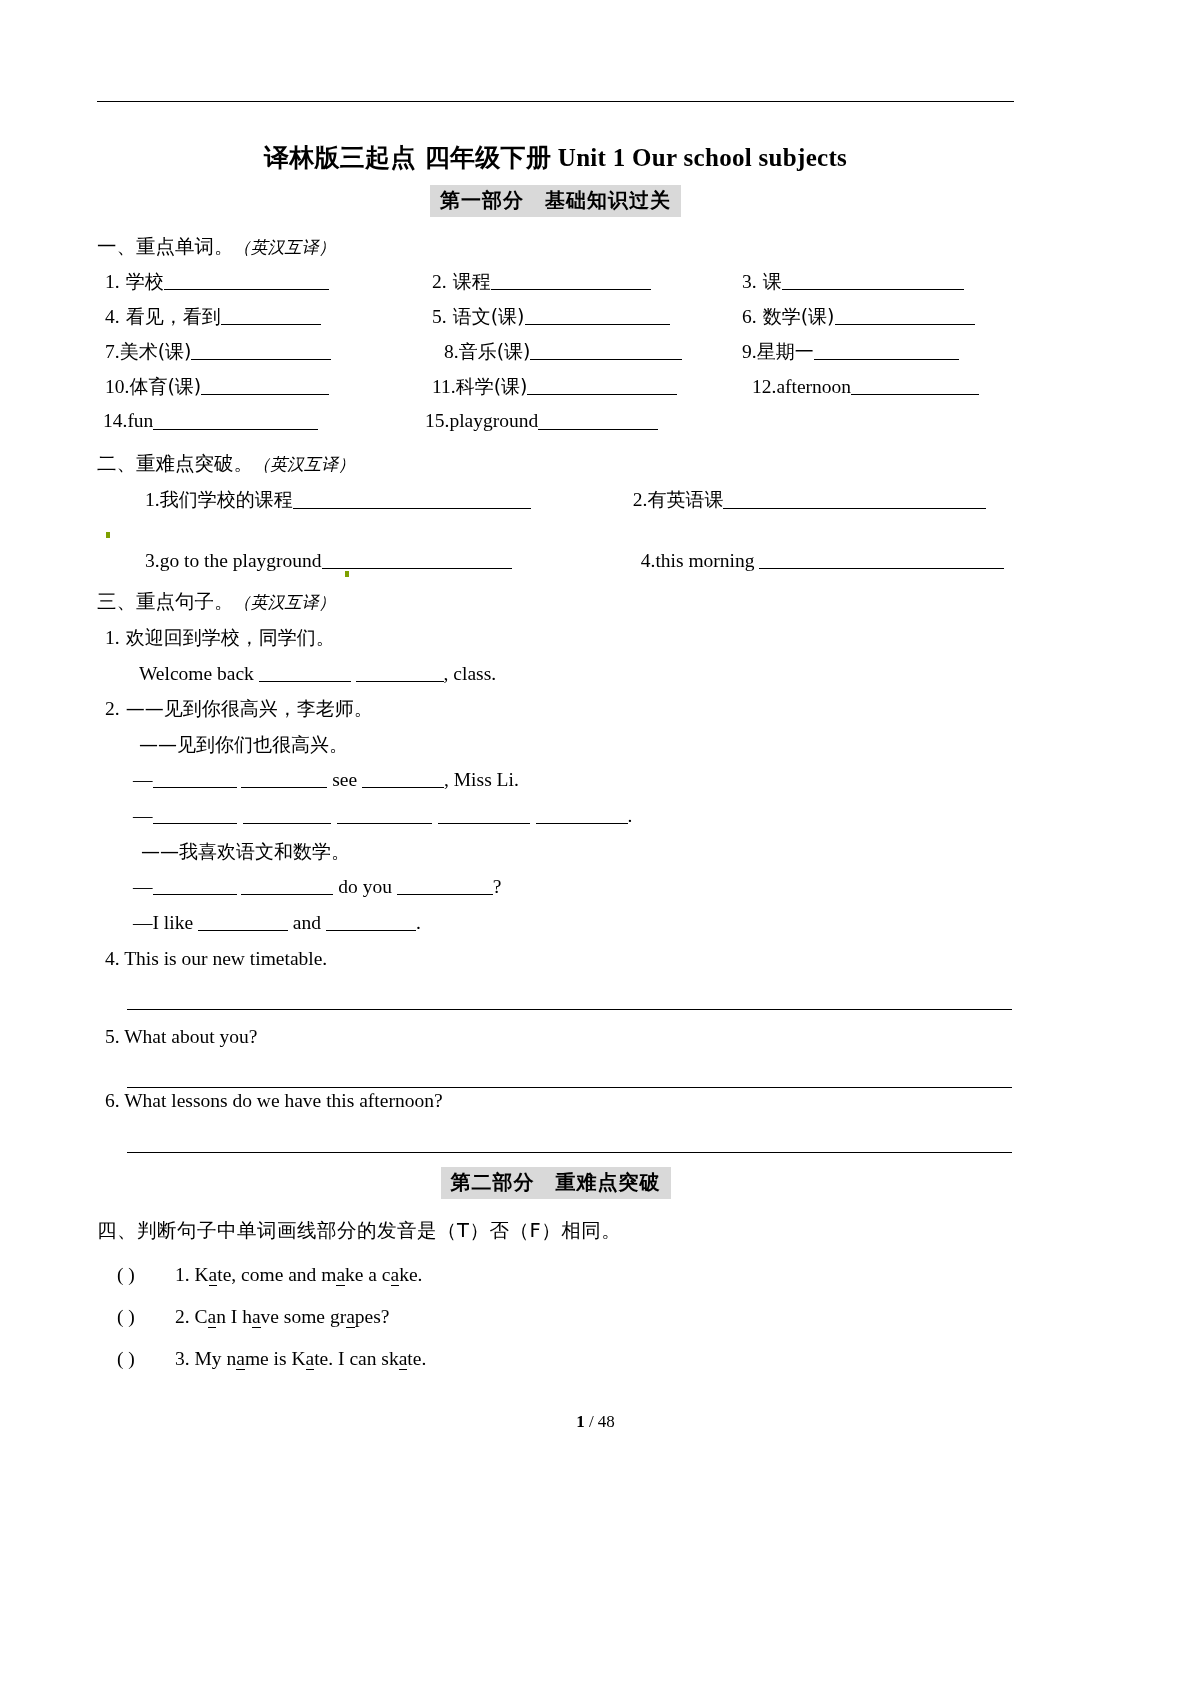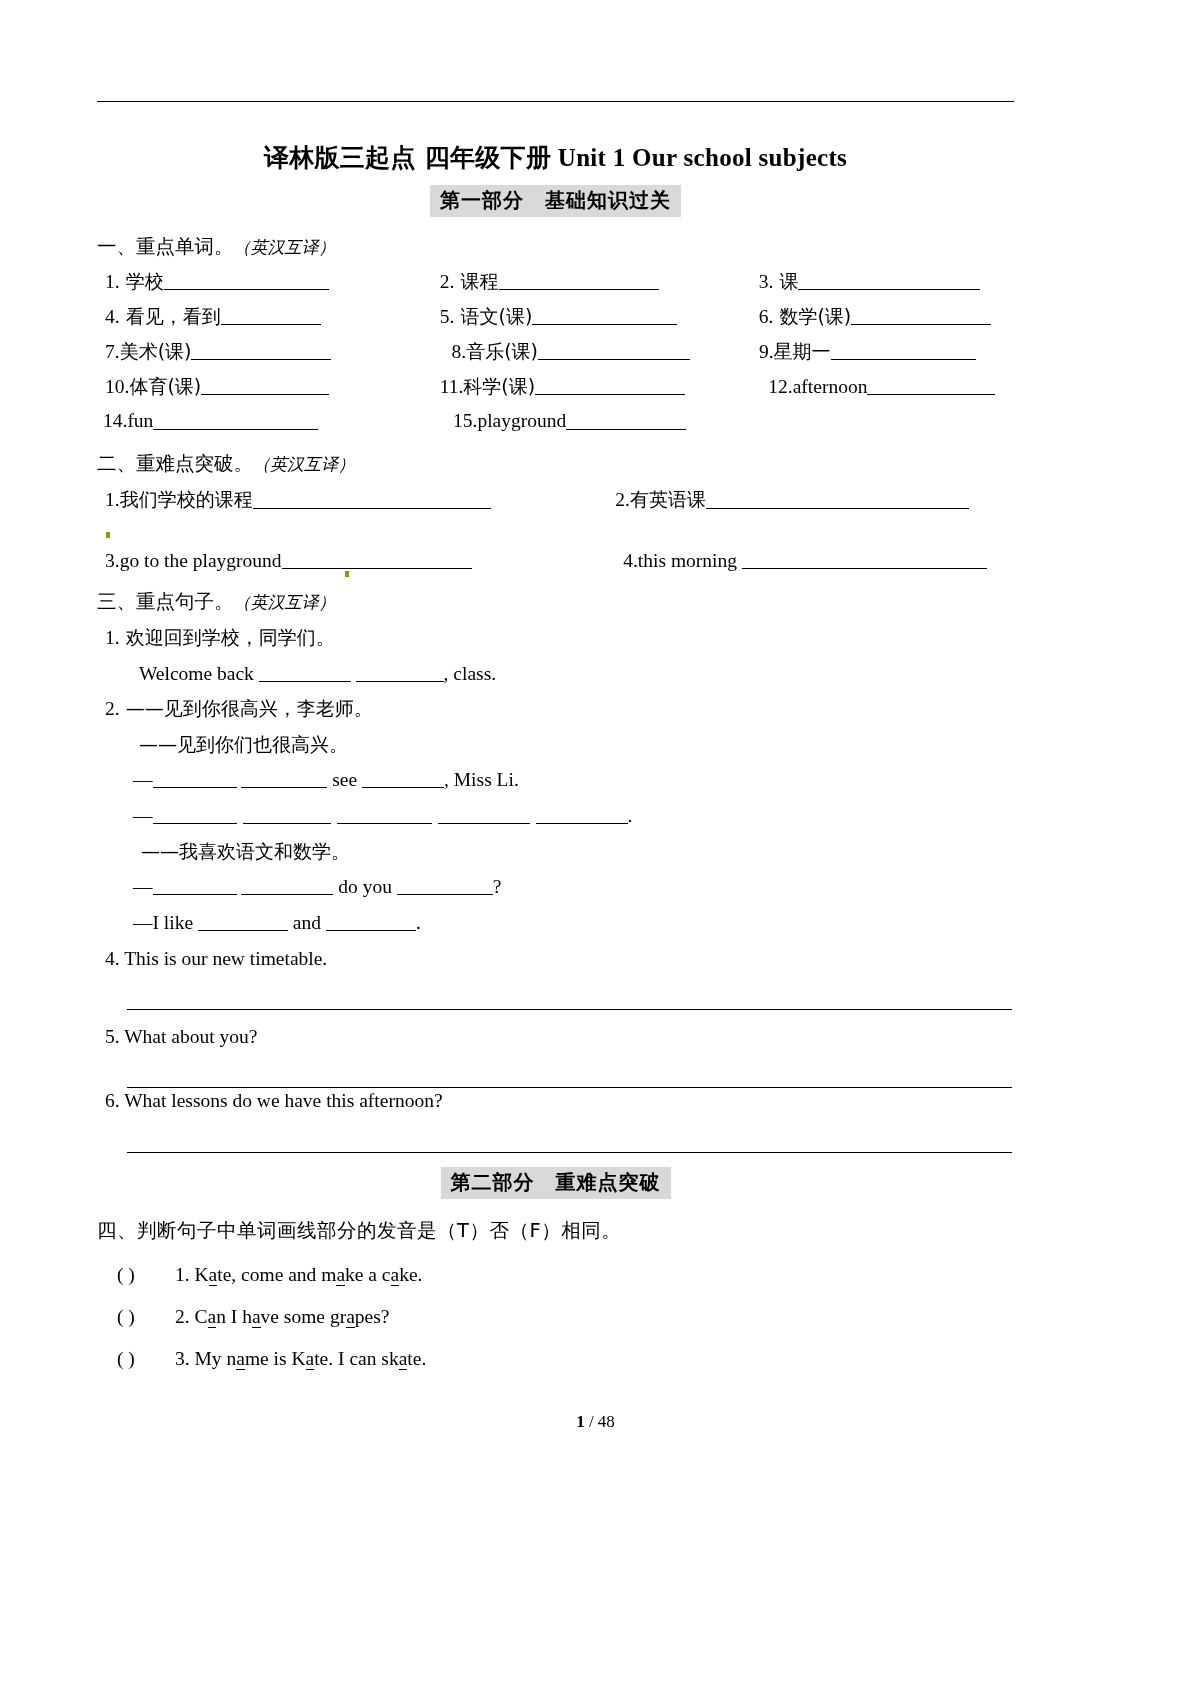--- a/index.html
+++ b/index.html
@@ -70,21 +70,20 @@
   .sec-head .paren {
     font-family: "Liberation Serif", serif;
     font-style: italic;
     font-size: 17px;
   }
   .row3 {
     display: flex;
     margin-top: 9px;
     font-size: 19.5px;
     line-height: 1.25;
-    gap: 28px;
   }
   .row3 > div {
     box-sizing: border-box;
   }
   .c1 { width: 335px; padding-left: 8px; }
   .c2 { width: 310px; }
   .c3 { width: 272px; }
   .cn-t {
     font-family: "DejaVu Sans", "Liberation Sans", sans-serif;
     font-size: 19px;
@@ -98,21 +97,21 @@
     border-bottom: 1.2px solid #000;
     vertical-align: baseline;
     height: 1.05em;
     margin-bottom: -2px;
   }
   .row2 {
     display: flex;
     margin-top: 10px;
     font-size: 19.5px;
   }
-  .p1 { width: 512px; padding-left: 8px; }
+  .p1 { width: 512px; padding-left: 8px; margin-left: 40px; }
   .p2 { width: 400px; }
   .spacer-sm { height: 18px; }
   .q {
     margin-top: 10px;
     font-size: 19.5px;
     line-height: 1.3;
     padding-left: 8px;
   }
   .q.indent { padding-left: 42px; }
   .q.indent2 { padding-left: 36px; }

